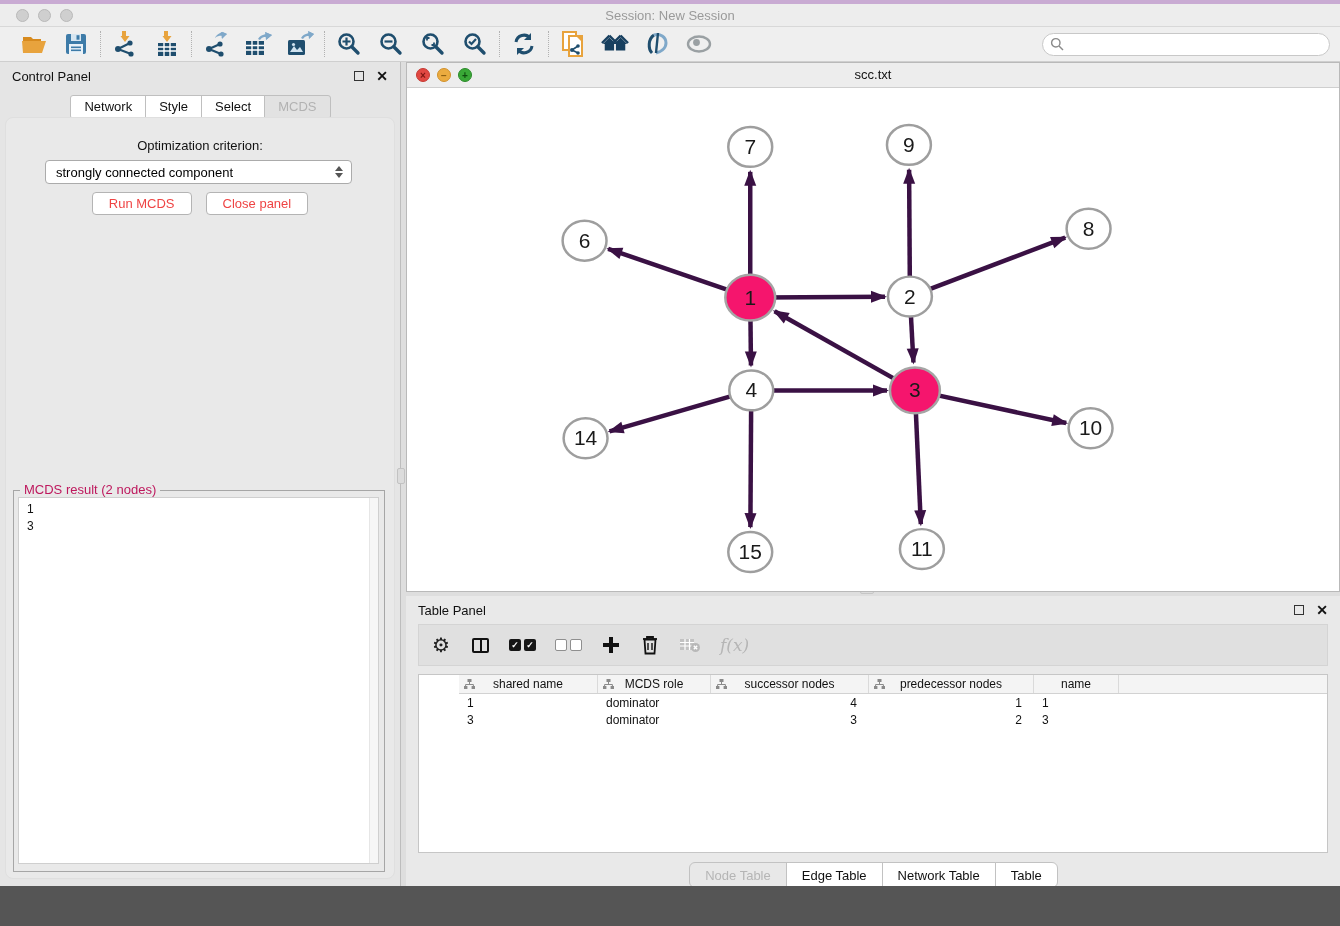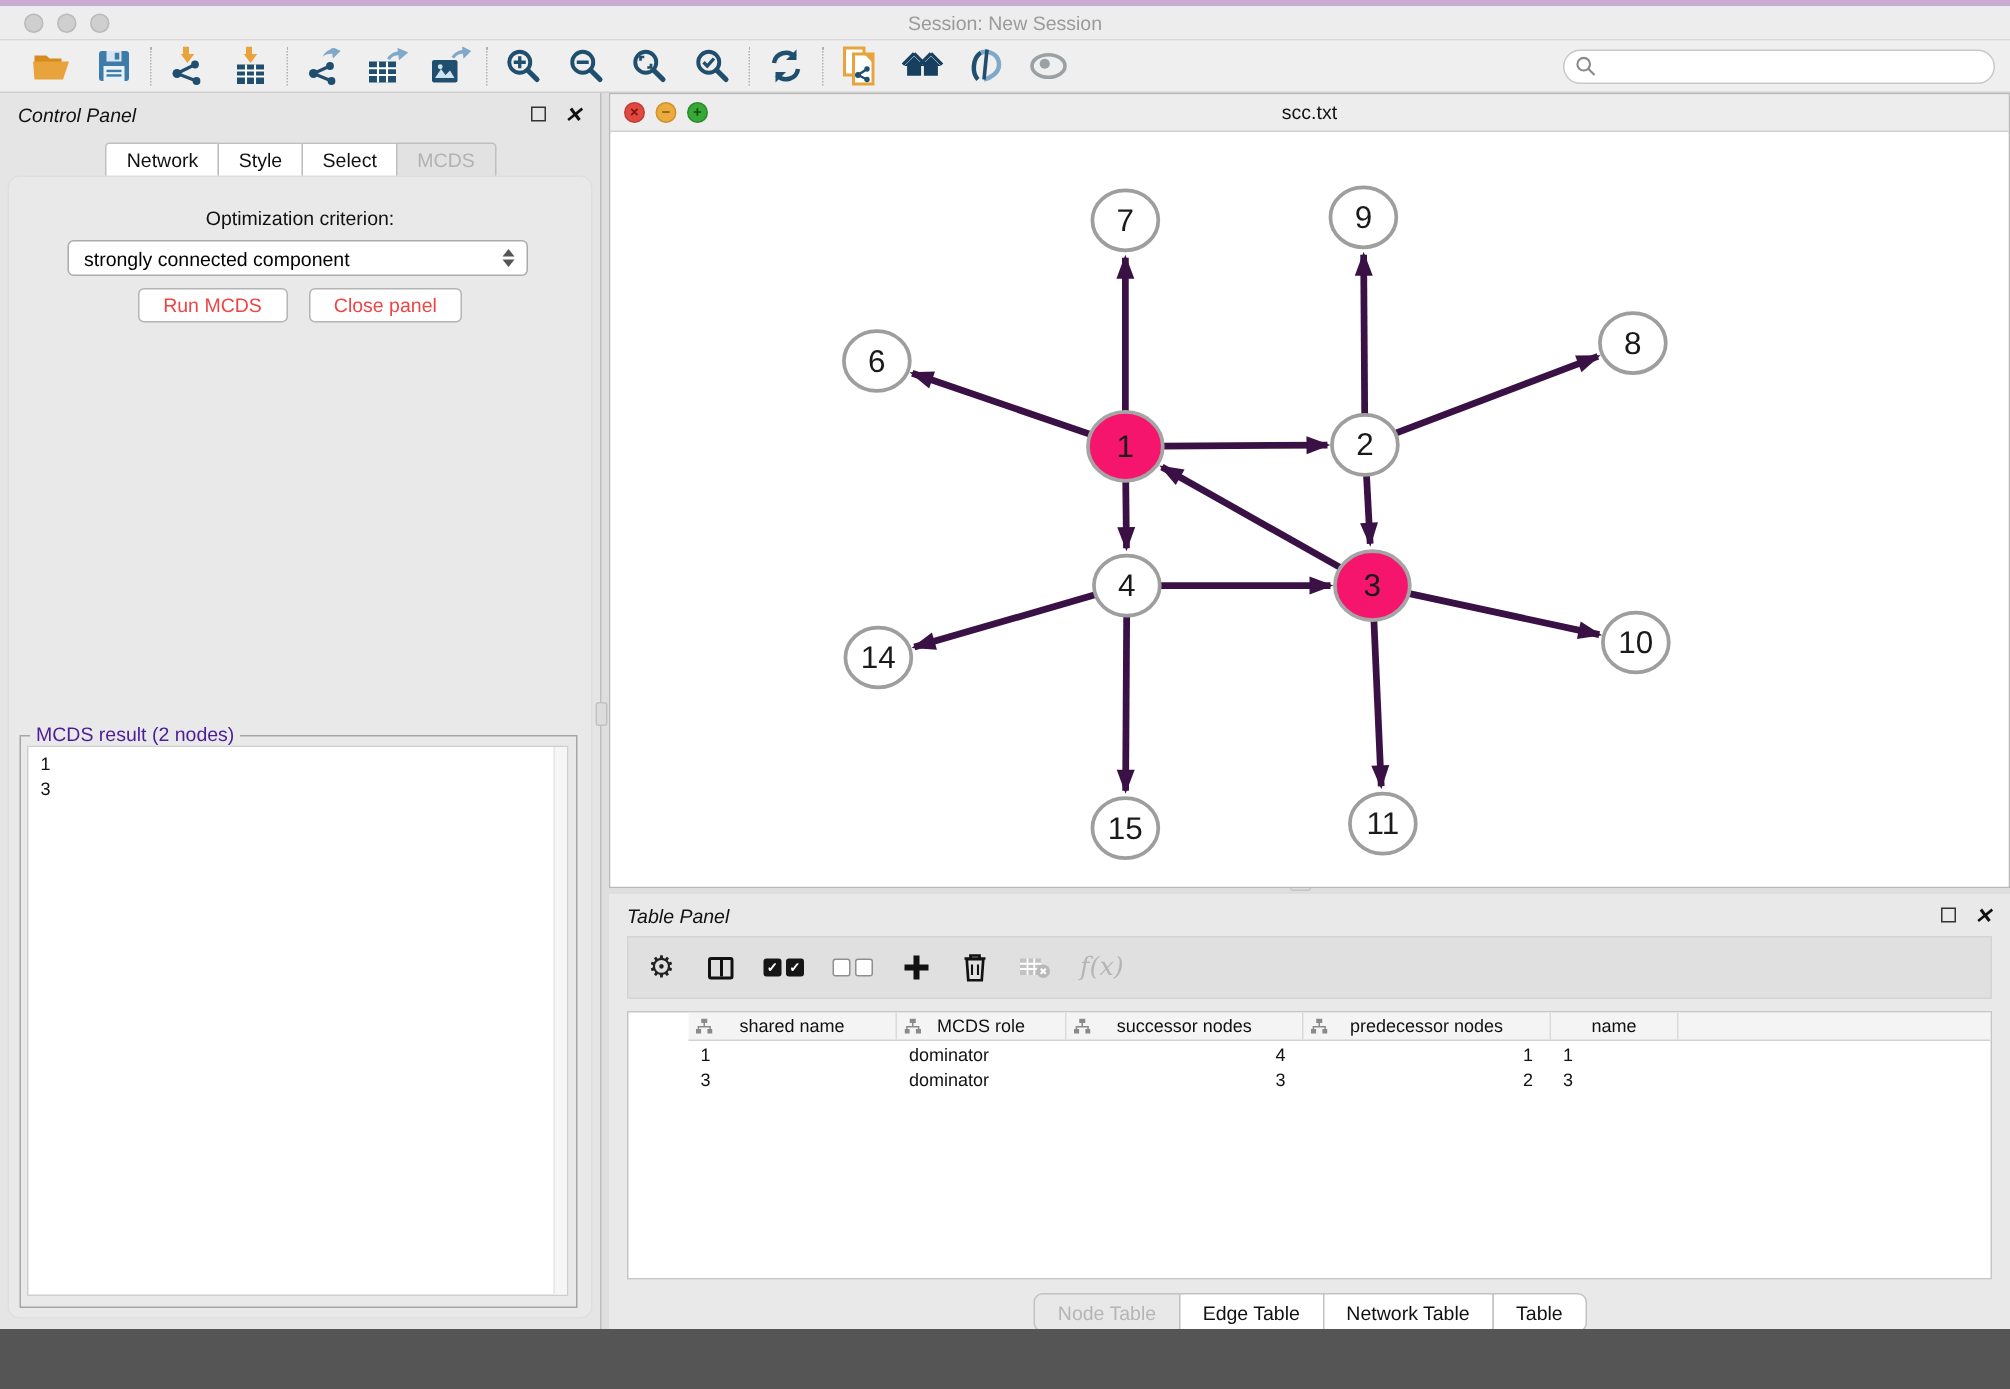--- a/index.html
+++ b/index.html
@@ -22,21 +22,21 @@
   .tb-btn { width:28px; height:28px; display:flex; align-items:center; justify-content:center; cursor:pointer; }
   .tb-btn svg { display:block; }
   #search-box { margin-left:auto; width:288px; height:23px; background:#fff; border:1px solid #C8C8C8;
                 border-radius:12px; display:flex; align-items:center; padding-left:7px; gap:4px; }
   #search-box input { border:none; outline:none; flex:1; height:19px; font-size:12px; background:transparent;
                       font-family:"Liberation Sans", sans-serif; }
 
   
   #control-panel { position:absolute; left:0; top:62px; width:401px; height:824px; background:#E5E5E5;
                    border-right:1px solid #BDBDBD; }
-  .panel-header { height:28px; display:flex; align-items:center; padding:0 12px; font-size:13px; color:#111;font-style:italic; }
+  .panel-header { height:28px; display:flex; align-items:center; padding:0 12px; font-size:13px; color:#111; }
   .panel-header .spacer { flex:1; }
   .float-icon { width:10px; height:10px; border:1.5px solid #333; margin-right:12px; cursor:pointer; }
   .close-icon { font-size:14px; font-weight:bold; color:#111; cursor:pointer; line-height:1; }
   #cp-tabs { position:absolute; left:0; right:0; top:33px; display:flex; justify-content:center; }
   .cp-tab { background:#fff; border:1px solid #BFBFBF; padding:3px 13px 4px; font-size:13px; color:#111;
             margin-right:-1px; cursor:pointer; }
   .cp-tab:first-child { border-radius:3px 0 0 3px; }
   .cp-tab:last-child { border-radius:0 3px 3px 0; }
   .cp-tab.active { background:#E2E2E2; color:#B2B2B2;padding-left:13px; }
   #cp-body { position:absolute; left:5px; right:5px; top:55px; bottom:7px; background:#E9E9E9;
@@ -47,21 +47,21 @@
                 padding:0 8px 0 10px; font-size:13px; cursor:pointer; }
   #opt-select .sel-label { flex:1; }
   .stepper { display:flex; flex-direction:column; gap:2px; align-items:center; }
   .stepper i { width:0; height:0; border-left:4px solid transparent; border-right:4px solid transparent; }
   .stepper .up { border-bottom:5px solid #555; }
   .stepper .down { border-top:5px solid #555; }
   #cp-buttons { position:absolute; left:0; right:0; top:74px; display:flex; justify-content:center; gap:14px; }
   .cp-btn { background:#fff; border:1px solid #B4B4B4; border-radius:4px; height:23px; padding:0 16px;
             font-size:13px; color:#ef4444; cursor:pointer; font-family:"Liberation Sans", sans-serif; }
   #mcds-fieldset { position:absolute; left:7px; right:9px; top:372px; bottom:6px; border:1px solid #A6A6A6; }
-  #mcds-legend { position:absolute; left:6px; top:-9px; background:#E9E9E9; padding:0 4px; font-size:13px; color:#4c1d95; }
+  #mcds-legend { position:absolute; left:6px; top:-9px; background:#E9E9E9; padding:0 4px; font-size:13px; color:#be185d; }
   #result-box { position:absolute; left:4px; right:5px; top:6px; bottom:7px; background:#fff;
                 border:1px solid #CFCFCF; overflow:hidden; }
   #result-lines { padding:3px 8px; font-size:12px; color:#111; line-height:17px; white-space:pre; }
   #result-scroll { position:absolute; right:0; top:0; bottom:0; width:9px; background:#F6F6F6; border-left:1px solid #E6E6E6; }
 
   
   #v-split-handle { position:absolute; left:397px; top:468px; width:8px; height:16px; background:#DCDCDC;
                     border:1px solid #C2C2C2; border-radius:2px; cursor:col-resize; }
   #h-split-handle { position:absolute; left:860px; top:587px; width:14px; height:7px; background:#DCDCDC;
                     border:1px solid #C6C6C6; border-radius:2px; cursor:row-resize; }

